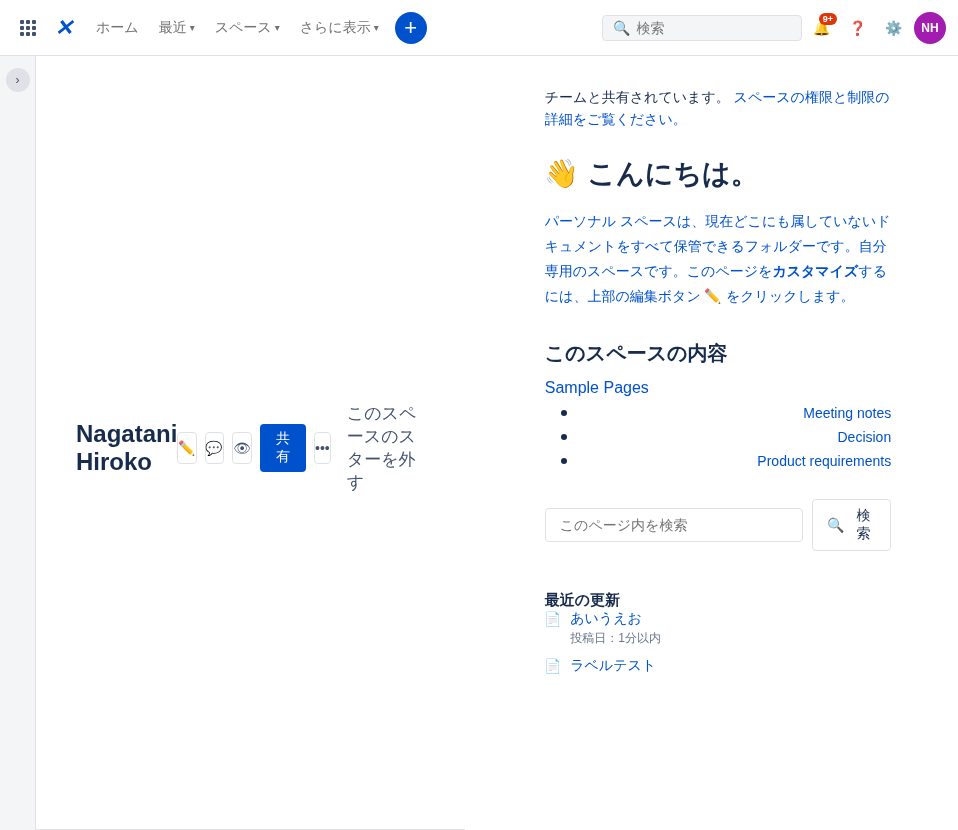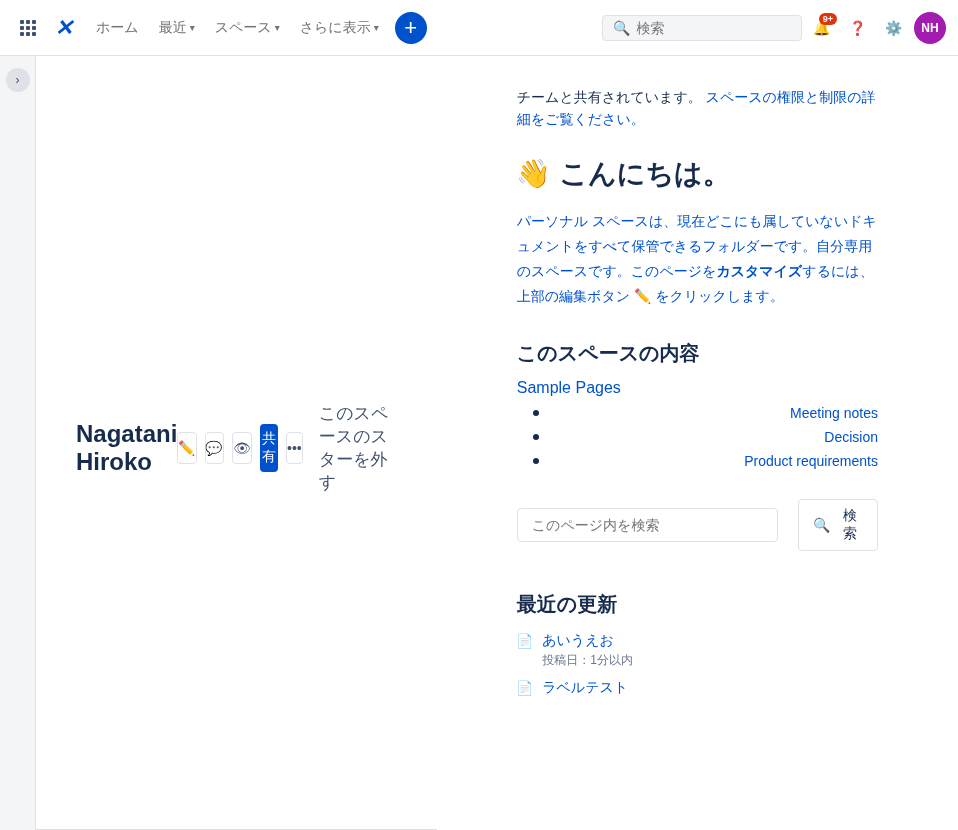--- a/index.html
+++ b/index.html
@@ -48,21 +48,21 @@
     .toggle-btn { width: 24px; height: 24px; border-radius: 50%; background: #dfe1e6; display: flex; align-items: center; justify-content: center; cursor: pointer; font-size: 12px; color: #42526e; }
 
     
     .main-content { flex: 1; display: flex; overflow-y: auto; }
 
     
     .page-header { display: flex; align-items: center; justify-content: space-between; padding: 20px 40px 10px 40px; border-bottom: 1px solid #dfe1e6; }
     .page-title { font-size: 24px; font-weight: 600; color: #172b4d; }
     .page-actions { display: flex; align-items: center; gap: 8px; }
     .action-icon-btn { width: 32px; height: 32px; border-radius: 4px; border: 1px solid #dfe1e6; display: flex; align-items: center; justify-content: center; cursor: pointer; color: #42526e; background: #fff; }
-    .share-btn { background: #0052cc; color: #fff; border: none; border-radius: 4px; padding: 6px 2px; font-size: 14px; font-weight: 500; cursor: pointer; }
+    .share-btn { background: #0052cc; color: #fff; border: none; border-radius: 4px; padding: 6px 16px; font-size: 14px; font-weight: 500; cursor: pointer; }
     .more-btn { width: 32px; height: 32px; border-radius: 4px; border: 1px solid #dfe1e6; display: flex; align-items: center; justify-content: center; cursor: pointer; color: #42526e; background: #fff; }
     .star-link { color: #42526e; font-size: 17px; cursor: pointer; text-decoration: none; padding: 4px 8px; border-radius: 4px; }
 
     
     .page-body { padding: 30px 80px 40px 80px; max-width: 900px; }
 
     .share-notice { color: #172b4d; font-size: 14px; margin-bottom: 24px; line-height: 1.6; }
     .share-notice a { color: #0052cc; text-decoration: none; }
 
     .greeting-section { margin-bottom: 16px; }
@@ -74,26 +74,26 @@
     .section-title { font-size: 20px; font-weight: 600; color: #172b4d; margin-bottom: 12px; }
 
     .sample-pages-link { color: #0052cc; font-size: 16px; text-decoration: none; margin-bottom: 8px; display: block; }
 
     .pages-list { list-style: none; padding-left: 16px; margin-bottom: 30px; }
     .pages-list li { display: flex; align-items: center; margin-bottom: 8px; justify-content: space-between; }
     .bullet { width: 6px; height: 6px; border-radius: 50%; background: #172b4d; margin-right: 10px; flex-shrink: 0; }
     .pages-list a { color: #0052cc; text-decoration: none; font-size: 14px; }
 
     
-    .search-section { display: flex; align-items: center; gap: 20px; margin-bottom: 40px; }
+    .search-section { display: flex; align-items: center; gap: 9px; margin-bottom: 40px; }
     .page-search-input { border: 1px solid #dfe1e6; border-radius: 4px; padding: 8px 14px; font-size: 14px; width: 270px; outline: none; color: #172b4d; }
     .search-btn-inline { display: flex; align-items: center; gap: 6px; background: #fff; border: 1px solid #dfe1e6; border-radius: 4px; padding: 7px 14px; cursor: pointer; font-size: 14px; color: #172b4d; }
 
     
-    .recent-title { font-size: 20px; font-weight: 600; color: #172b4d; margin-bottom: 14px; }
+    .recent-title { font-size: 15px; font-weight: 600; color: #172b4d; }
     .recent-item { display: flex; align-items: flex-start; gap: 8px; margin-bottom: 10px; }
     .doc-icon { color: #42526e; font-size: 14px; margin-top: 1px; }
     .recent-item-content { display: flex; flex-direction: column; }
     .recent-item-link { color: #0052cc; font-size: 14px; text-decoration: none; }
     .recent-item-meta { color: #6b778c; font-size: 12px; margin-top: 2px; }
 
     
     .main-content::-webkit-scrollbar { width: 8px; }
     .main-content::-webkit-scrollbar-track { background: #f4f5f7; }
     .main-content::-webkit-scrollbar-thumb { background: #c1c7d0; border-radius: 4px; }

